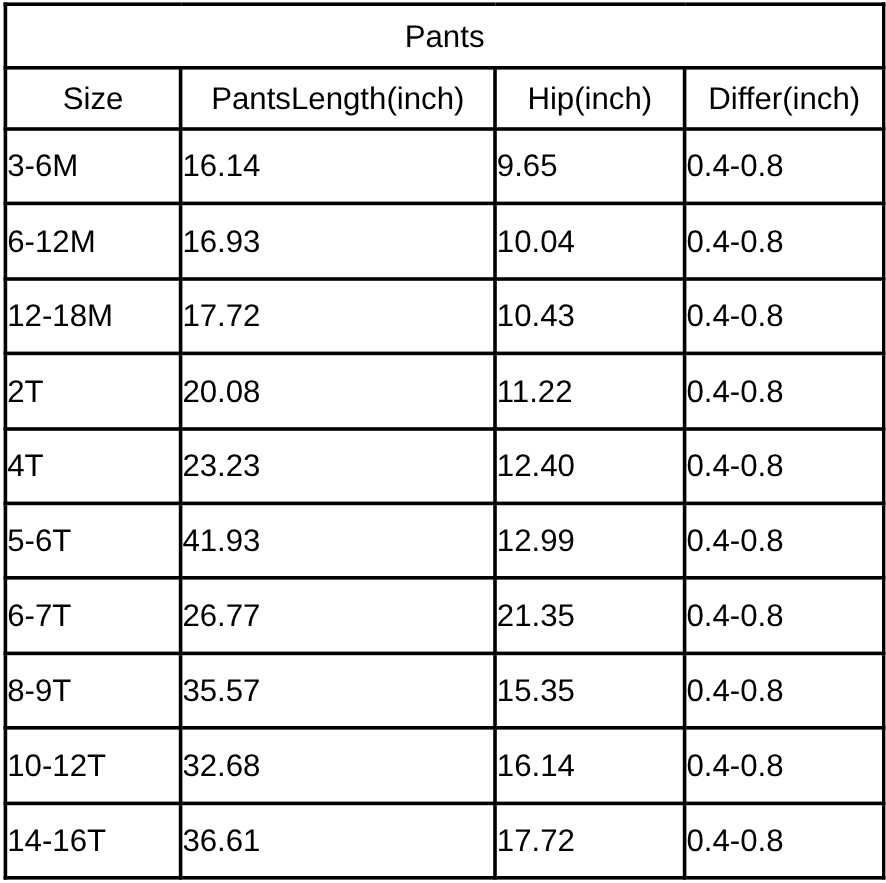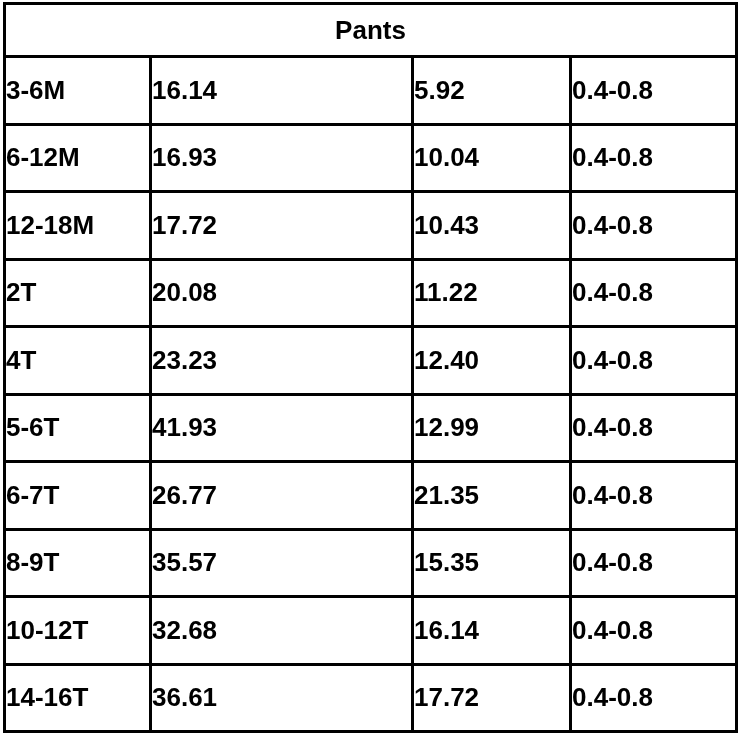--- a/index.html
+++ b/index.html
@@ -24,21 +24,21 @@
     width: 100%;
     height: 100%;
     border-collapse: collapse;
     table-layout: fixed;
     border: 3px solid #000000;
   }
   table.size-chart td,
   table.size-chart th {
     border: 3px solid #000000;
     vertical-align: middle;
-    font-weight: bold;
+    font-weight: normal;
     font-size: 26px;
     padding: 0;
     line-height: 1.1;
     white-space: nowrap;
     overflow: hidden;
   }
   .title-cell {
     font-size: 27px;
     height: 50px;
   }
@@ -64,26 +64,32 @@
     <colgroup>
       <col class="col-size">
       <col class="col-length">
       <col class="col-hip">
       <col class="col-differ">
     </colgroup>
     <thead>
       <tr>
         <th class="title-cell" colspan="4">Pants</th>
       </tr>
+      <tr>
+        <th class="head-cell">Size</th>
+        <th class="head-cell">PantsLength(inch)</th>
+        <th class="head-cell">Hip(inch)</th>
+        <th class="head-cell">Differ(inch)</th>
+      </tr>
     </thead>
     <tbody>
       <tr class="body-row">
         <td>3-6M</td>
         <td>16.14</td>
-        <td>5.92</td>
+        <td>9.65</td>
         <td>0.4-0.8</td>
       </tr>
       <tr class="body-row">
         <td>6-12M</td>
         <td>16.93</td>
         <td>10.04</td>
         <td>0.4-0.8</td>
       </tr>
       <tr class="body-row">
         <td>12-18M</td>

